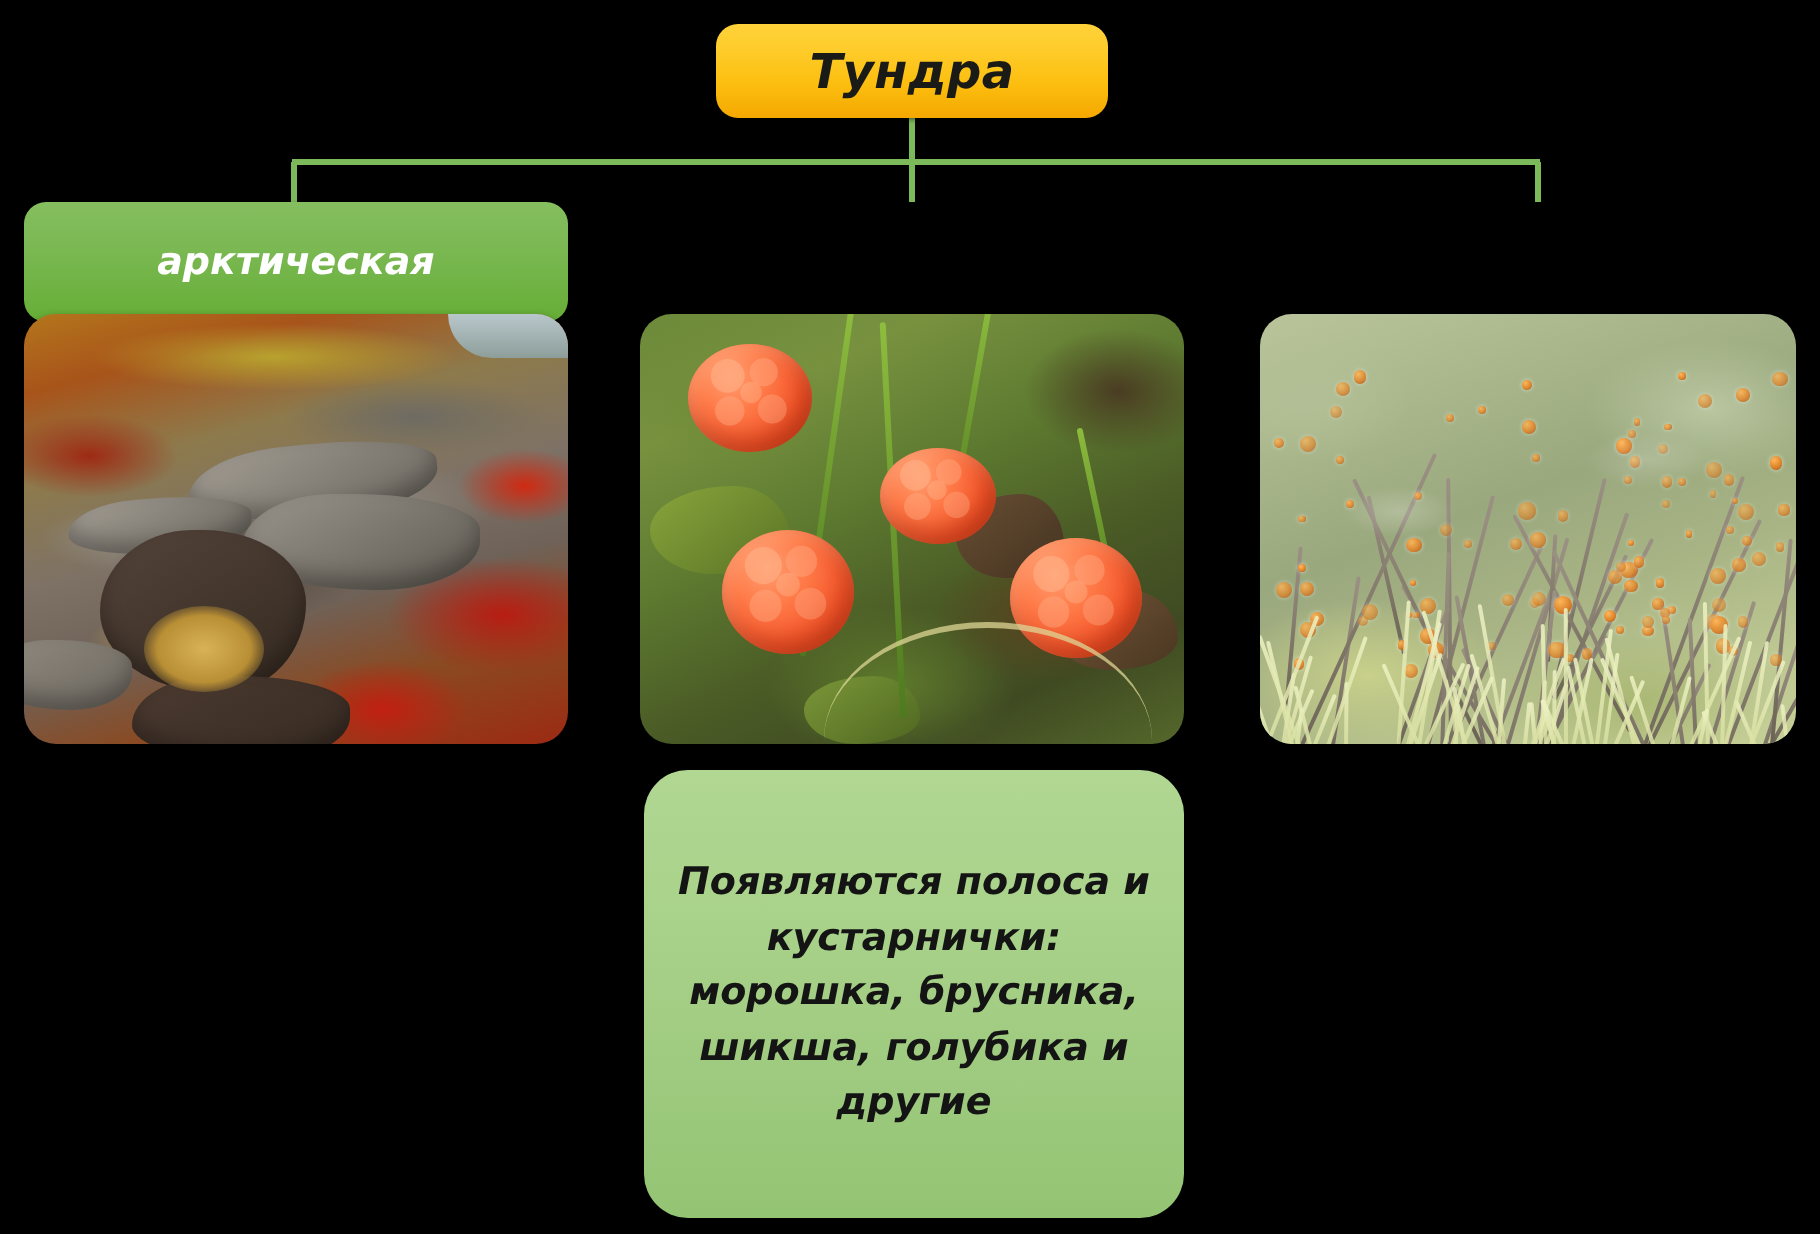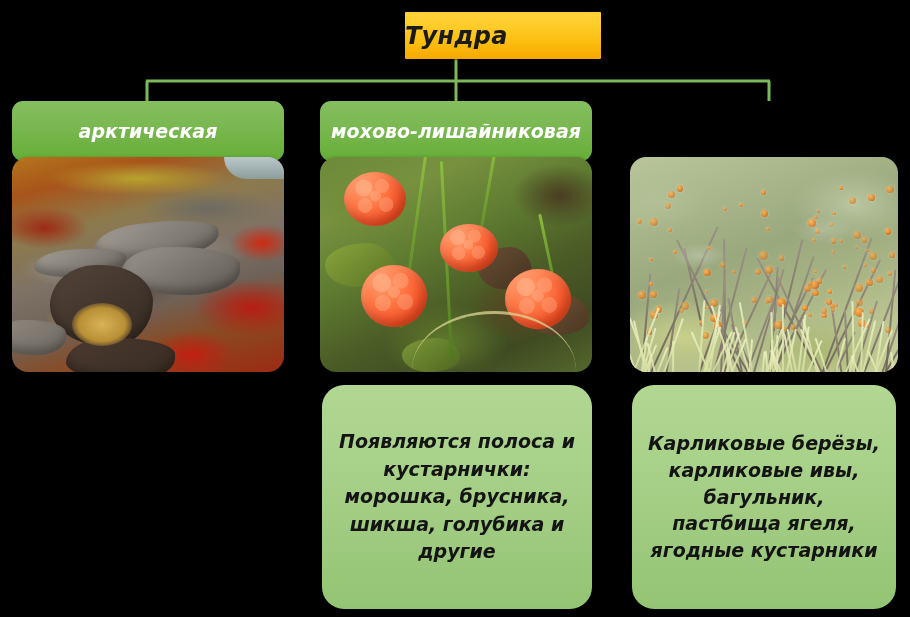--- a/index.html
+++ b/index.html
@@ -32,26 +32,26 @@
     pointer-events: none;
   }
 
   
   .root-node {
     position: absolute;
     left: 358px;
     top: 12px;
     width: 196px;
     height: 47px;
-    border-radius: 1px;
+    border-radius: 11px;
     background: linear-gradient(to bottom, #ffd23a 0%, #fecc2a 28%, #fcbf10 62%, #f5a800 100%);
     box-shadow: 0 1px 2px rgba(0,0,0,0.45);
     display: flex;
     align-items: center;
-    margin-left: 47px;
+    justify-content: center;
   }
   .root-label {
     font-family: "DejaVu Sans", sans-serif;
     font-style: italic;
     font-weight: bold;
     font-size: 24px;
     color: #1a1a16;
     letter-spacing: 0.2px;
     white-space: nowrap;
   }
@@ -293,23 +293,20 @@
       <div class="rock r1"></div>
       <div class="rock r2"></div>
       <div class="rock r3"></div>
       <div class="rock r4"></div>
       <div class="rock r5"></div>
       <div class="rock r6"></div>
       <div class="grass"></div>
     </div>
   </div>
 
-  <div class="cat-header c1">
-    <span class="cat-header-label">мохово-лишайниковая</span>
-  </div>
   <div class="photo c1">
     <div class="photo-inner p-berry">
       <div class="leaf l1"></div>
       <div class="leaf l2"></div>
       <div class="leaf l3"></div>
       <div class="leaf l4"></div>
       <div class="stem s1"></div>
       <div class="stem s2"></div>
       <div class="stem s3"></div>
       <div class="stem s4"></div>
@@ -517,21 +514,14 @@
           <div class="grassblade" style="left:26.9%;bottom:-2%;height:31.3%;transform:rotate(14.7deg);"></div>
           <div class="grassblade" style="left:57.7%;bottom:-2%;height:22.3%;transform:rotate(11.9deg);"></div>
           <div class="grassblade" style="left:36.8%;bottom:-2%;height:19.1%;transform:rotate(23.2deg);"></div>
           <div class="grassblade" style="left:62.3%;bottom:-2%;height:28.8%;transform:rotate(7.0deg);"></div>
           <div class="grassblade" style="left:56.6%;bottom:-2%;height:33.5%;transform:rotate(-0.1deg);"></div>
           <div class="grassblade" style="left:86.3%;bottom:-2%;height:26.7%;transform:rotate(13.3deg);"></div>
         </div>
       <div class="glint"></div>
     </div>
   </div>
-  <div class="desc-card c2">
-    <div class="desc-text">Карликовые берёзы,
-карликовые ивы,
-багульник,
-пастбища ягеля,
-ягодные кустарники</div>
-  </div>
 
 </div>
 
 </body></html>

